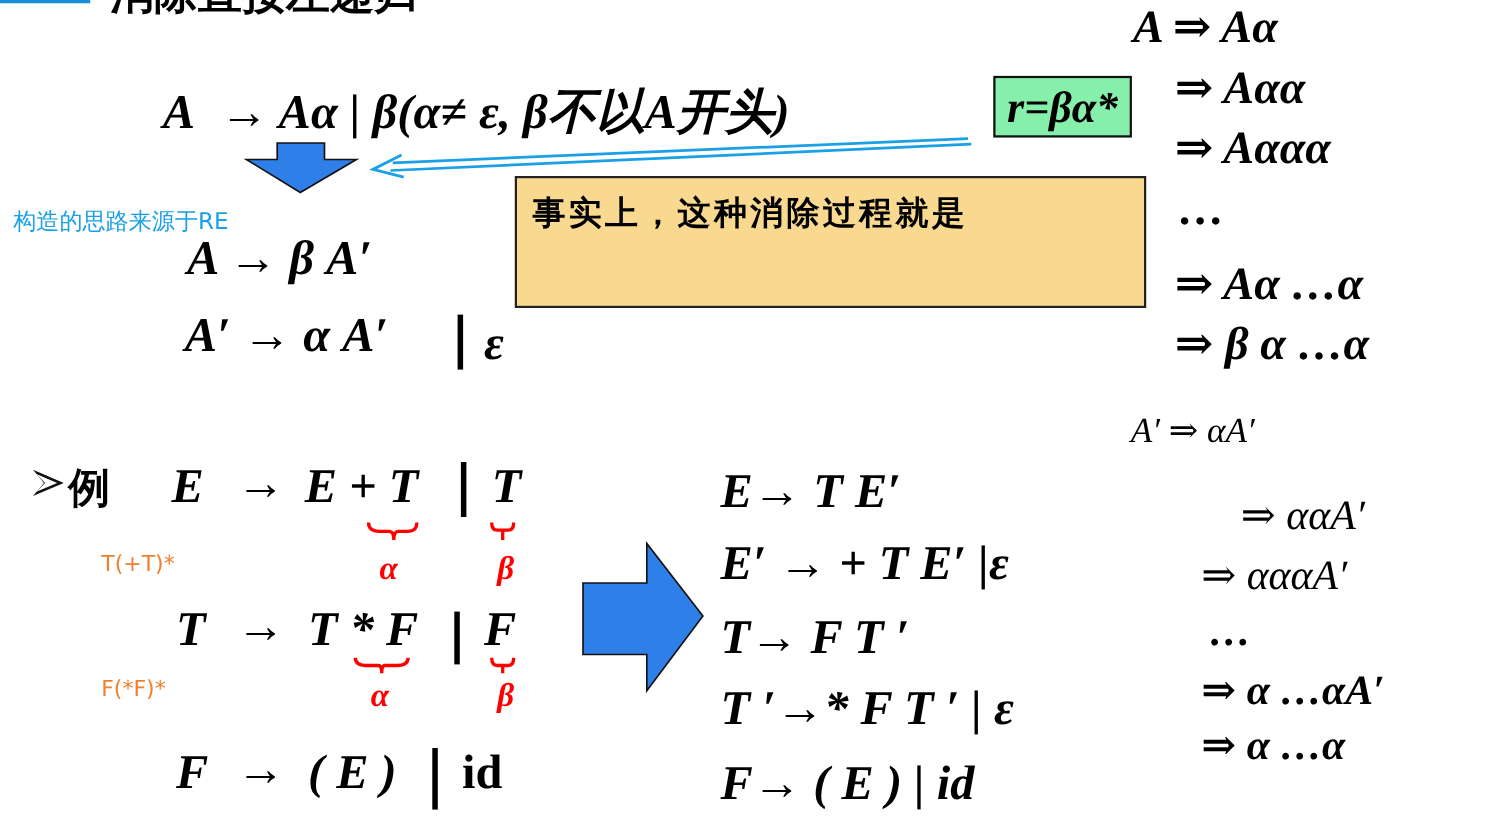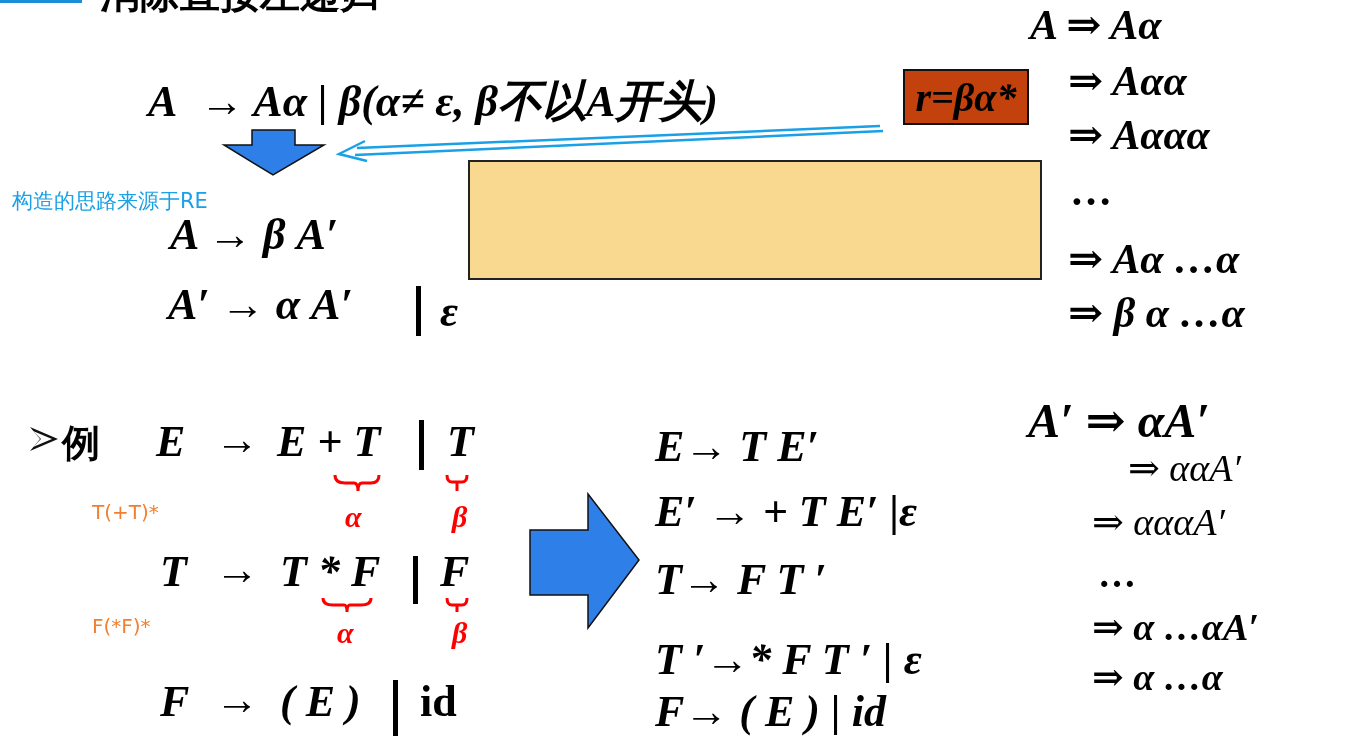--- a/index.html
+++ b/index.html
@@ -16,21 +16,21 @@
 
   
   .title-bar { position:absolute; left:0; top:0; width:82px; height:3px; background:#1a8fd8; }
   .title { position:absolute; left:100px; top:-34px; font-family:"DejaVu Sans", sans-serif; font-weight:bold; font-size:40px; color:#000; }
 
   .big { font-size:44px; line-height:1; }
   .deriv { font-size:42px; line-height:1; }
 
   .rbox {
     position:absolute; left:903px; top:69px; width:126px; height:56px;
-    background:#c2410c; border:2px solid #111; box-sizing:border-box;
+    background:#86efac; border:2px solid #111; box-sizing:border-box;
     font-size:40px; display:flex; align-items:center; justify-content:center;
   }
   .note {
     position:absolute; left:468px; top:160px; width:574px; height:120px;
     background:#f8d98f; border:2px solid #222; box-sizing:border-box;
     font-family:"DejaVu Serif", serif; font-size:30px; font-weight:bold; line-height:50px;
     padding:8px 0 0 14px; letter-spacing:3px;
   }
   .blue-txt { color:#3a8fe8; }
   .cap-blue { font-family:"DejaVu Sans", sans-serif; font-size:21px; color:#1aa0e6;text-align:right; }
@@ -65,30 +65,31 @@
 <div class="abs cap-blue" style="left:12px; top:187px;">构造的思路来源于RE</div>
 
 <div class="abs math big" style="left:170px; top:213px;">A → β A′</div>
 <div class="abs math big" style="left:168px; top:283px;">
   <span>A′ → α A′</span>
 </div>
 <div class="bar" style="left:416px; top:286px; height:50px;"></div>
 <div class="abs math big" style="left:440px; top:290px;">ε</div>
 
 <div class="note">
+  <div>事实上，这种消除过程就是</div>
 </div>
 
 <div class="abs math deriv" style="left:1030px; top:4px;">A ⇒ Aα</div>
 <div class="abs math deriv" style="left:1068px; top:60px;">⇒ Aαα</div>
 <div class="abs math deriv" style="left:1068px; top:114px;">⇒ Aααα</div>
 <div class="abs math deriv upr" style="left:1070px; top:170px;">…</div>
 <div class="abs math deriv" style="left:1068px; top:238px;">⇒ Aα …α</div>
 <div class="abs math deriv" style="left:1068px; top:292px;">⇒ β α …α</div>
 
-<div class="abs math norm-w" style="left:1028px; top:392px; font-size:48px;font-weight:bold;">A′ ⇒ αA′</div>
+<div class="abs math norm-w" style="left:1028px; top:372px; font-size:32px;">A′ ⇒ αA′</div>
 <div class="abs math norm-w" style="left:1128px; top:446px; font-size:38px;">⇒ ααA′</div>
 <div class="abs math norm-w" style="left:1092px; top:500px; font-size:38px;">⇒ αααA′</div>
 <div class="abs math upr" style="left:1098px; top:552px; font-size:38px;">…</div>
 <div class="abs math" style="left:1092px; top:604px; font-size:38px;">⇒ α …αA′</div>
 <div class="abs math" style="left:1092px; top:654px; font-size:38px;">⇒ α …α</div>
 
 <svg style="left:30px; top:425px;" width="30" height="30">
   <polygon points="0,2 28,14 0,26 10,14" fill="#111"></polygon>
   <polygon points="3,6 22,14 3,22 11,14" fill="#fff"></polygon>
 </svg>
@@ -130,14 +131,14 @@
 <div class="bar" style="left:393px; top:680px; height:56px;"></div>
 <div class="abs math big upr" style="left:420px; top:680px;">id</div>
 
 <svg style="left:530px; top:494px;" width="120" height="140">
   <polygon points="0,36 58,36 58,0 109,66 58,134 58,101 0,101" fill="#2f7fe8" stroke="#111" stroke-width="1.5"></polygon>
 </svg>
 
 <div class="abs math big" style="left:655px; top:425px;">E→ T E′</div>
 <div class="abs math big" style="left:655px; top:490px;">E′ → + T E′ |ε</div>
 <div class="abs math big" style="left:655px; top:558px;">T→ F T ′</div>
-<div class="abs math big" style="left:655px; top:622px;margin-top:16px;">T ′→* F T ′  | ε</div>
+<div class="abs math big" style="left:655px; top:622px;">T ′→* F T ′  | ε</div>
 <div class="abs math big" style="left:655px; top:690px;">F→ ( E ) | id</div>
 
 </body></html>

